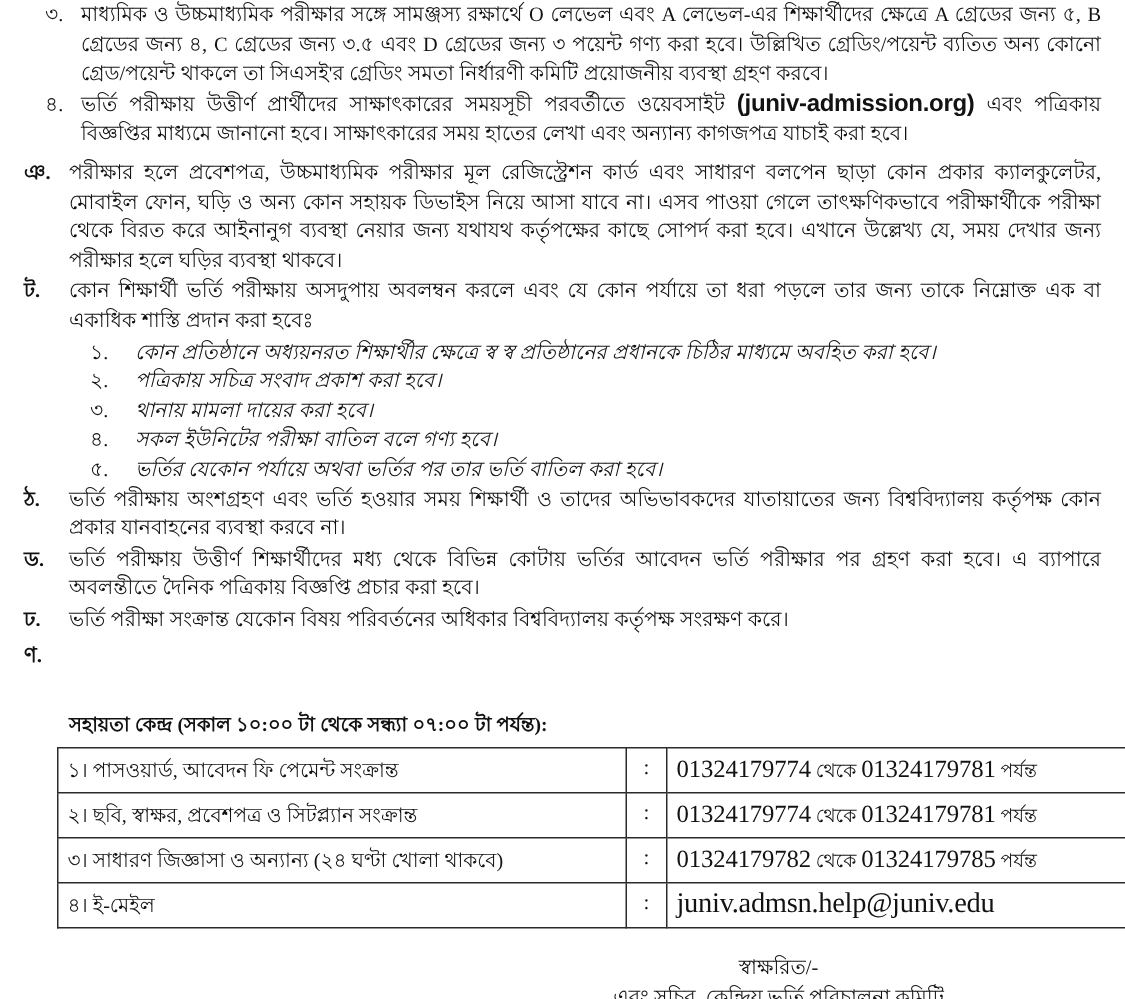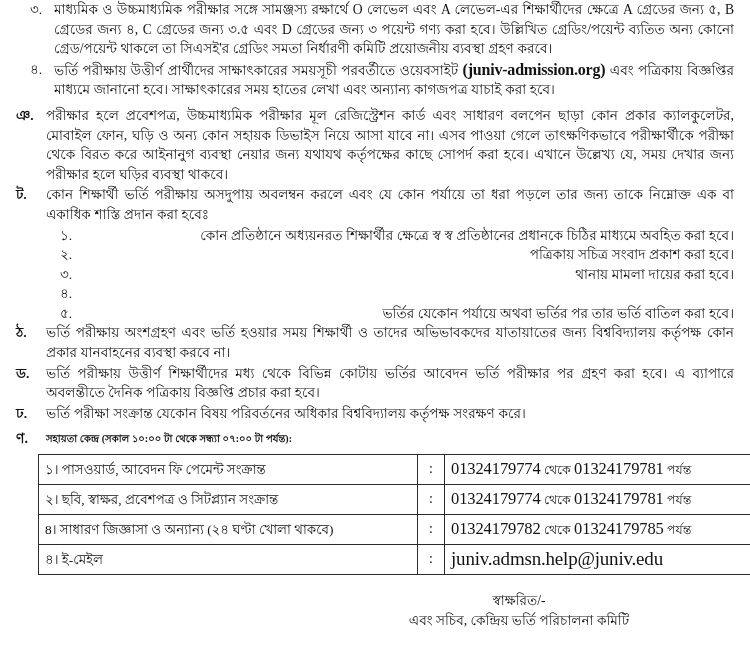--- a/index.html
+++ b/index.html
@@ -50,37 +50,38 @@
   .lvl-a { padding-left: 30px; padding-right: 16px; }
   .lvl-a .marker { width: 24px; font-weight: 400; }
 
   
   .lvl-b { padding-left: 16px; padding-right: 16px; }
   .lvl-b .marker { width: 30px; }
 
   
   .lvl-c { padding-left: 60px; padding-right: 16px; margin-bottom: 0px; }
   .lvl-c .marker { width: 30px; font-weight: 400; }
-  .lvl-c .body-text { text-align: right; }
+  .lvl-c .body-text { text-align: left; font-style: italic; }
 
   .gap-s { height: 5px; }
   .url {
-    font-family: Liberation Serif, serif;
+    font-family: Liberation Sans, sans-serif;
     font-size: 16px;
     font-weight: 700;
     letter-spacing: -0.2px;
   }
 
   
   .help-head { margin-top: 6px; }
   .help-head .marker { width: 30px; font-weight: 700; font-size: 14px; }
   .help-head .body-text {
     font-weight: 700;
-    font-size: 10px;
+    font-size: 13px;
     line-height: 20px;
+    margin-top: 45px;
   }
 
   
   .table-wrap {
     margin: 5px 0 0 38px;
     width: 734px;
   }
   table.contacts {
     border-collapse: collapse;
     width: 100%;
@@ -175,20 +176,21 @@
   <div class="item lvl-c">
     <div class="marker">২.</div>
     <div class="body-text">পত্রিকায় সচিত্র সংবাদ প্রকাশ করা হবে।</div>
   </div>
   <div class="item lvl-c">
     <div class="marker">৩.</div>
     <div class="body-text">থানায় মামলা দায়ের করা হবে।</div>
   </div>
   <div class="item lvl-c">
     <div class="marker">৪.</div>
+    <div class="body-text">সকল ইউনিটের পরীক্ষা বাতিল বলে গণ্য হবে।</div>
   </div>
   <div class="item lvl-c">
     <div class="marker">৫.</div>
     <div class="body-text">ভর্তির যেকোন পর্যায়ে অথবা ভর্তির পর তার ভর্তি বাতিল করা হবে।</div>
   </div>
 
   <div class="item lvl-b">
     <div class="marker">ঠ.</div>
     <div class="body-text">ভর্তি পরীক্ষায় অংশগ্রহণ এবং ভর্তি হওয়ার সময় শিক্ষার্থী ও তাদের অভিভাবকদের যাতায়াতের জন্য বিশ্ববিদ্যালয় কর্তৃপক্ষ কোন প্রকার যানবাহনের ব্যবস্থা করবে না।</div>
   </div>
@@ -213,21 +215,21 @@
           <td class="c-label">১। পাসওয়ার্ড, আবেদন ফি পেমেন্ট সংক্রান্ত</td>
           <td class="c-colon">:</td>
           <td class="c-value"><span class="num">01324179774</span> <span class="sep-bn">থেকে</span> <span class="num">01324179781</span> <span class="sep-bn">পর্যন্ত</span></td>
         </tr>
         <tr>
           <td class="c-label">২। ছবি, স্বাক্ষর, প্রবেশপত্র ও সিটপ্ল্যান সংক্রান্ত</td>
           <td class="c-colon">:</td>
           <td class="c-value"><span class="num">01324179774</span> <span class="sep-bn">থেকে</span> <span class="num">01324179781</span> <span class="sep-bn">পর্যন্ত</span></td>
         </tr>
         <tr>
-          <td class="c-label">8। সাধারণ জিজ্ঞাসা ও অন্যান্য (২৪ ঘণ্টা খোলা থাকবে)</td>
+          <td class="c-label">৩। সাধারণ জিজ্ঞাসা ও অন্যান্য (২৪ ঘণ্টা খোলা থাকবে)</td>
           <td class="c-colon">:</td>
           <td class="c-value"><span class="num">01324179782</span> <span class="sep-bn">থেকে</span> <span class="num">01324179785</span> <span class="sep-bn">পর্যন্ত</span></td>
         </tr>
         <tr>
           <td class="c-label">৪। ই-মেইল</td>
           <td class="c-colon">:</td>
           <td class="c-value"><span class="email">juniv.admsn.help@juniv.edu</span></td>
         </tr>
       </tbody>
     </table>

